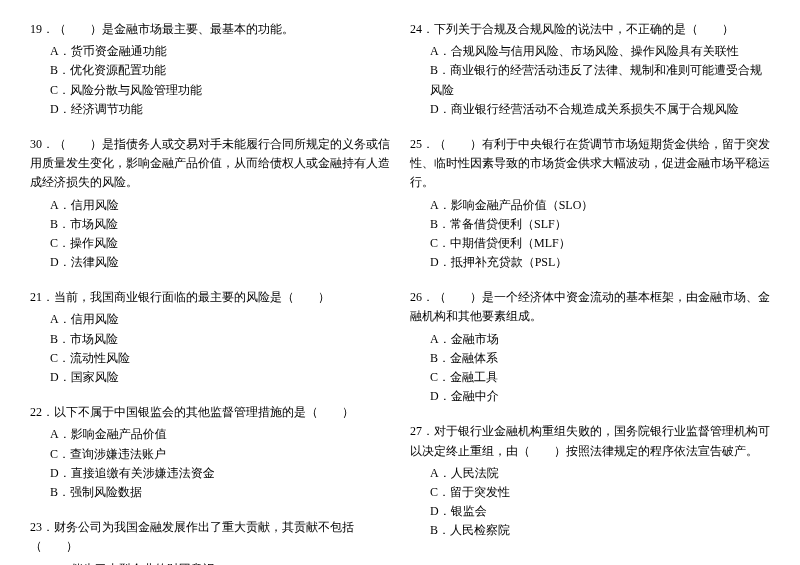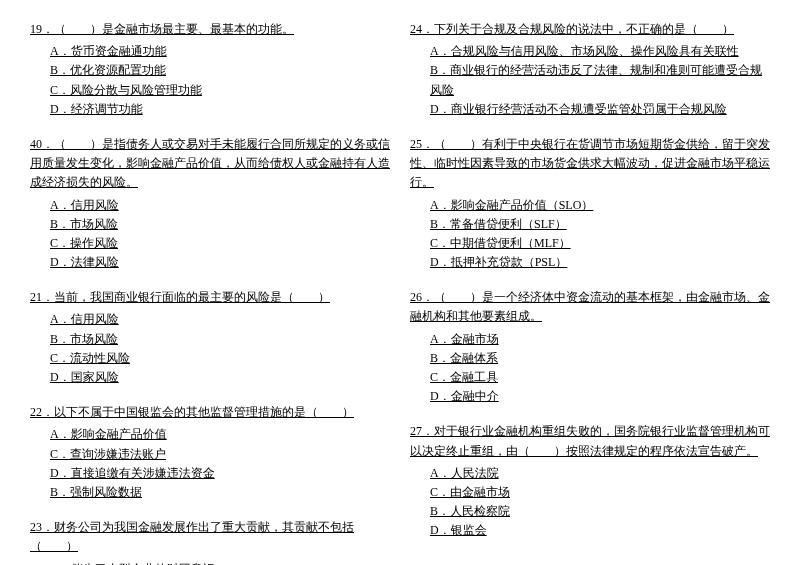--- a/index.html
+++ b/index.html
@@ -21,21 +21,20 @@
       gap: 20px;
     }
     .column {
       flex: 1;
       display: flex;
       flex-direction: column;
       gap: 8px;
     }
     .question-block {
       margin-bottom: 8px;
-      text-decoration: underline;
     }
     .question-title {
       line-height: 1.6;
       margin-bottom: 3px;
       text-indent: 0;
     }
     .option {
       line-height: 1.6;
       padding-left: 20px;
     }
@@ -46,21 +45,21 @@
 <div class="page-container">
   <div class="column">
   <div class="question-block">
         <div class="question-title">19．（　　）是金融市场最主要、最基本的功能。</div>
         <div class="option">A．货币资金融通功能</div>
         <div class="option">B．优化资源配置功能</div>
         <div class="option">C．风险分散与风险管理功能</div>
         <div class="option">D．经济调节功能</div>
       </div>
       <div class="question-block">
-        <div class="question-title">40．（　　）是指债务人或交易对手未能履行合同所规定的义务或信用质量发生变化，影响金融产品价值，从而给债权人或金融持有人造成经济损失的风险。</div>
+        <div class="question-title">30．（　　）是指债务人或交易对手未能履行合同所规定的义务或信用质量发生变化，影响金融产品价值，从而给债权人或金融持有人造成经济损失的风险。</div>
         <div class="option">A．信用风险</div>
         <div class="option">B．市场风险</div>
         <div class="option">C．操作风险</div>
         <div class="option">D．法律风险</div>
       </div>
       <div class="question-block">
         <div class="question-title">21．当前，我国商业银行面临的最主要的风险是（　　）</div>
         <div class="option">A．信用风险</div>
         <div class="option">B．市场风险</div>
         <div class="option">C．流动性风险</div>
@@ -76,37 +75,37 @@
       <div class="question-block">
         <div class="question-title">23．财务公司为我国金融发展作出了重大贡献，其贡献不包括（　　）</div>
         <div class="option">A．催生了大型企业的财团意识</div>
       </div>
     </div>
   <div class="column">
   <div class="question-block">
         <div class="question-title">24．下列关于合规及合规风险的说法中，不正确的是（　　）</div>
         <div class="option">A．合规风险与信用风险、市场风险、操作风险具有关联性</div>
         <div class="option">B．商业银行的经营活动违反了法律、规制和准则可能遭受合规风险</div>
-        <div class="option">D．商业银行经营活动不合规遭受监管处罚属于合规风险</div>
+        <div class="option">D．商业银行经营活动不合规造成关系损失不属于合规风险</div>
       </div>
       <div class="question-block">
         <div class="question-title">25．（　　）有利于中央银行在货调节市场短期货金供给，留于突发性、临时性因素导致的市场货金供求大幅波动，促进金融市场平稳运行。</div>
         <div class="option">A．影响金融产品价值（SLO）</div>
         <div class="option">B．常备借贷便利（SLF）</div>
         <div class="option">C．中期借贷便利（MLF）</div>
         <div class="option">D．抵押补充贷款（PSL）</div>
       </div>
       <div class="question-block">
         <div class="question-title">26．（　　）是一个经济体中资金流动的基本框架，由金融市场、金融机构和其他要素组成。</div>
         <div class="option">A．金融市场</div>
         <div class="option">B．金融体系</div>
         <div class="option">C．金融工具</div>
         <div class="option">D．金融中介</div>
       </div>
       <div class="question-block">
         <div class="question-title">27．对于银行业金融机构重组失败的，国务院银行业监督管理机构可以决定终止重组，由（　　）按照法律规定的程序依法宣告破产。</div>
         <div class="option">A．人民法院</div>
-        <div class="option">C．由金融市场</div>
+        <div class="option">C．留于突发性</div>
+        <div class="option">D．银监会</div>
         <div class="option">B．人民检察院</div>
-        <div class="option">D．银监会</div>
       </div>
     </div>
 </div>
 
 </body></html>

